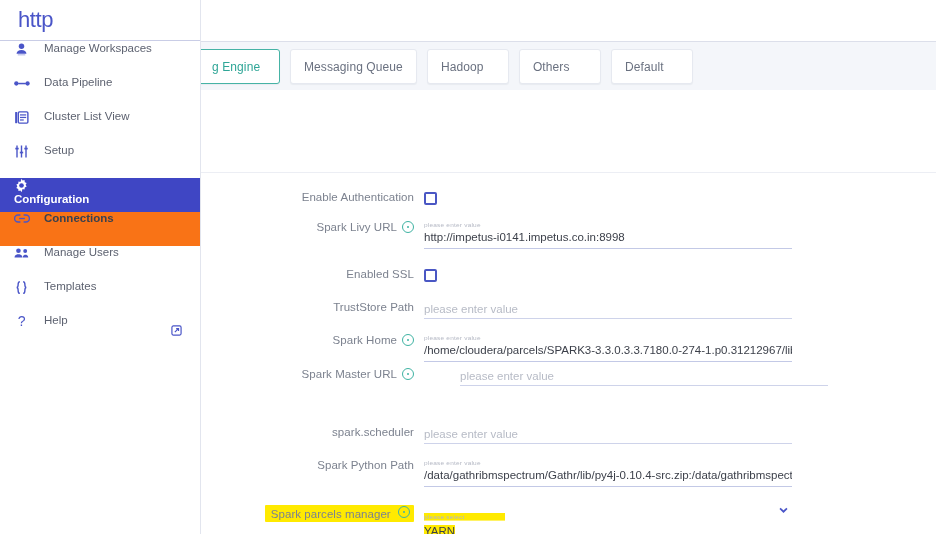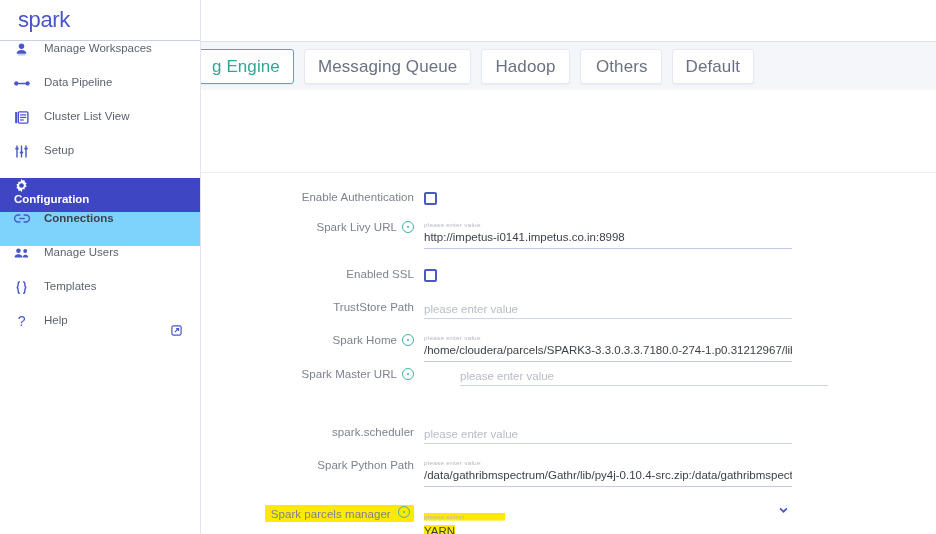--- a/index.html
+++ b/index.html
@@ -13,22 +13,22 @@
 
   
   .content{position:absolute;left:195px;top:0;width:741px;height:534px;background:#fff;}
   .topbar{position:absolute;left:0;top:0;width:741px;height:41px;background:#ffffff;
           border-bottom:1px solid #dcdfea;}
   .tabstrip{position:absolute;left:0;top:42px;width:741px;height:48px;background:#f4f6fa;
             border-bottom:1px solid #e7eaf1;}
   .tabs{position:absolute;left:3px;top:7px;display:flex;align-items:center;gap:10px;}
   .tab{
     height:33px;min-width:54px;padding:0 13px;background:#ffffff;border:1px solid #e6e9f0;
-    border-radius:3px;display:flex;align-items:center;justify-content:flex-end;
-    font-size:17px;color:#6a7180;box-shadow:0 1px 1px rgba(20,30,60,.05);
+    border-radius:3px;display:flex;align-items:center;justify-content:flex-start;
+    font-size:12px;color:#6a7180;box-shadow:0 1px 1px rgba(20,30,60,.05);
     white-space:nowrap;letter-spacing:.1px;
   }
   .tab.active{border:1px solid #46b3a5;color:#2fa697;background:#fff;}
   .panel-gap{position:absolute;left:0;top:90px;width:741px;height:82px;background:#fff;
              border-bottom:1px solid #eceef4;}
 
   
   .form{position:absolute;left:0;top:173px;width:741px;height:361px;background:#fff;}
   .row{position:absolute;left:0;width:741px;display:flex;align-items:flex-start;}
   .lbl{
@@ -63,21 +63,21 @@
            box-shadow:1px 0 0 #e2e5ee;z-index:20;}
   .logo{height:41px;display:flex;align-items:center;padding-left:18px;box-sizing:border-box;
         border-bottom:1px solid #c9cde6;}
   .logo-txt{font-size:22px;color:#4a55c8;letter-spacing:-.4px;font-weight:400;}
   .nav{padding-top:1px;}
   .nav-item{height:34px;display:flex;align-items:flex-start;padding-left:14px;box-sizing:border-box;
             color:#5d6270;font-size:11.5px;position:relative;}
   .nav-item .ic{width:30px;display:flex;align-items:center;color:#4a55c8;flex:none;}
   .nav-item.active{background:#3f46c4;color:#ffffff;font-weight:bold;flex-direction:column;}
   .nav-item.active .ic{color:#ffffff;}
-  .nav-item.hover{background:#7dd3fc;color:#3c414d;font-weight:bold;}
+  .nav-item.hover{background:#f97316;color:#3c414d;font-weight:bold;}
   .nav-ext{position:absolute;right:18px;top:50%;margin-top:-6px;color:#4a55c8;}
   svg{display:block;}
 </style>
 </head>
 <body>
 
 <div id="app">
 
   <div class="content">
 
@@ -203,21 +203,21 @@
               </svg>
           </span>
         </div>
       </div>
 
     </div>
   </div>
 
   <div class="sidebar">
     <div class="logo">
-      <span class="logo-txt">spark</span>
+      <span class="logo-txt">http</span>
     </div>
     <div class="nav">
 
       <div class="nav-item">
         <span class="ic">
           <svg viewBox="0 0 16 16" width="15" height="15">
               <circle cx="8" cy="4.6" r="2.9" fill="currentColor"></circle>
               <path d="M2.7 12.4c0-2.6 2.4-4 5.3-4s5.3 1.4 5.3 4z" fill="currentColor"></path>
               <rect x="4" y="13.2" width="8" height="1" fill="currentColor" opacity=".5"></rect>
             </svg>

